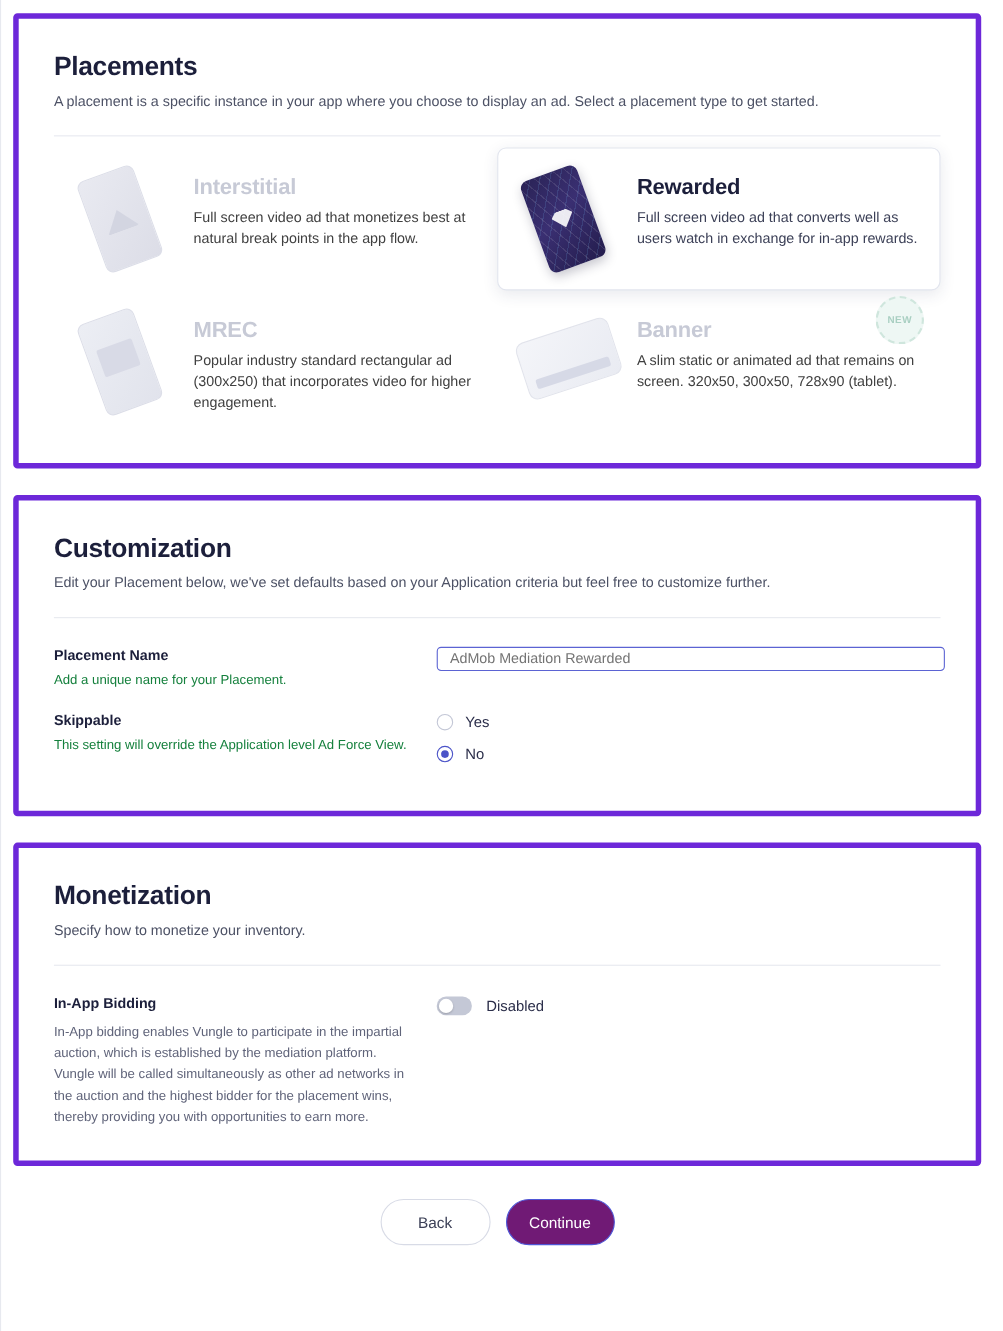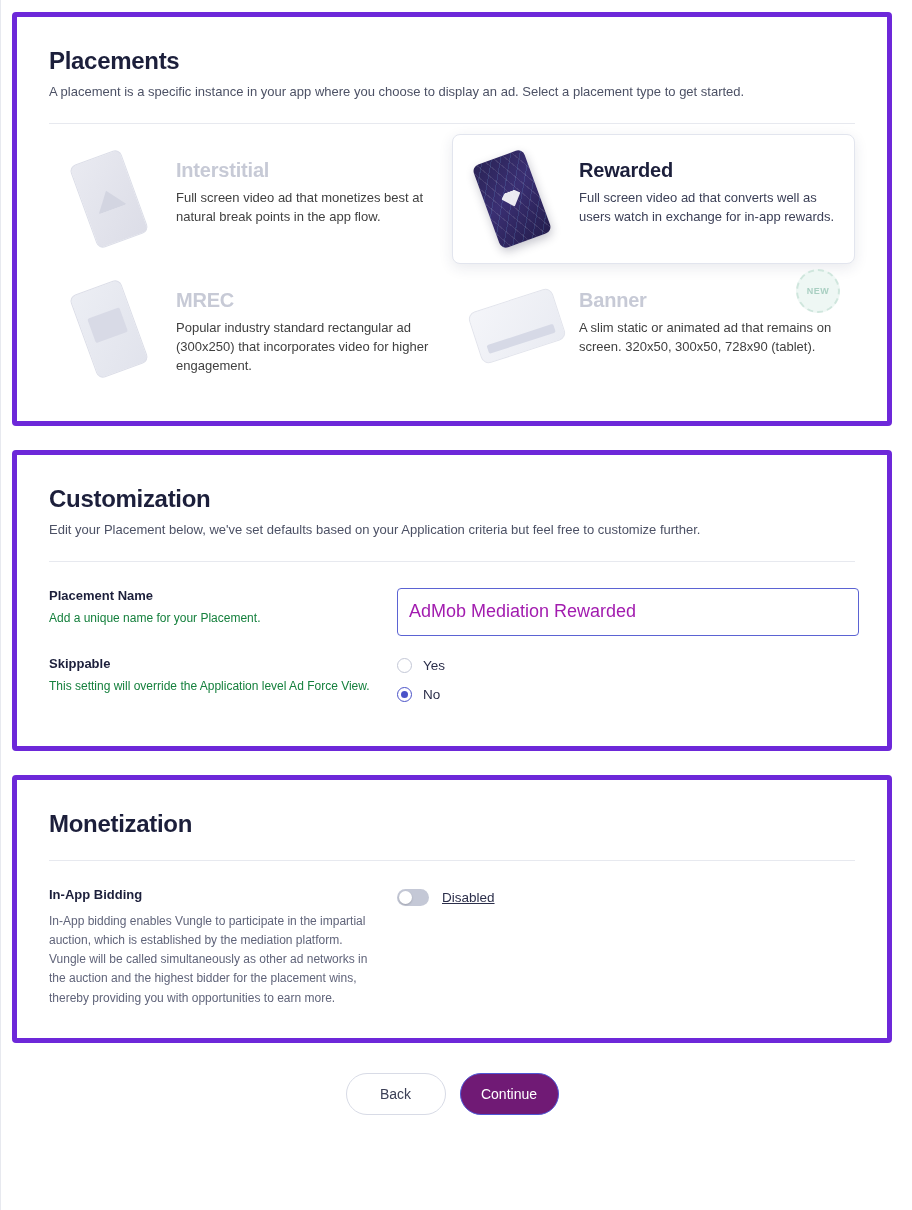--- a/index.html
+++ b/index.html
@@ -205,26 +205,26 @@
   }
   .form-field-col { flex: 1 1 auto; }
 
   .text-input-wrap {
     position: relative;
     width: 462px;
     max-width: 100%;
   }
   .text-input {
     width: 100%;
-    height: 48px;
+    height: 22px;
     border: 1px solid #5b63d3;
     border-radius: 4px;
     padding: 8px 30px 8px 11px;
-    font-size: 18px;
-    color: #a21caf;
+    font-size: 13px;
+    color: #737373;
     font-family: "Liberation Sans", sans-serif;
     outline: none;
     background: #fff;
   }
   .clear-x {
     position: absolute;
     right: 10px;
     top: 50%;
     transform: translateY(-50%);
     color: #9aa0b5;
@@ -268,21 +268,21 @@
     flex: 0 0 auto;
   }
   .toggle .knob {
     position: absolute;
     width: 13px; height: 13px;
     border-radius: 50%;
     background: #fff;
     top: 2px; left: 2px;
     box-shadow: 0 1px 2px rgba(0,0,0,.2);
   }
-  .toggle-label { font-size: 13.5px; color: #2b2e4a; text-decoration: underline; }
+  .toggle-label { font-size: 13.5px; color: #2b2e4a; }
 
   .mon-help {
     font-size: 12px;
     color: #60647a;
     line-height: 1.6;
     margin: 10px 0 0 0;
     max-width: 320px;
   }
 
   
@@ -415,20 +415,21 @@
             <span class="radio on"></span>
             <span class="radio-label">No</span>
           </div>
         </div>
       </div>
     </div>
   </section>
 
   <section class="card">
     <h2 class="card-title">Monetization</h2>
+    <p class="card-sub">Specify how to monetize your inventory.</p>
     <div class="divider"></div>
 
     <div class="form-row">
       <div class="form-label-col">
         <p class="form-label">In-App Bidding</p>
         <p class="mon-help">In-App bidding enables Vungle to participate in the impartial auction, which is established by the mediation platform. Vungle will be called simultaneously as other ad networks in the auction and the highest bidder for the placement wins, thereby providing you with opportunities to earn more.</p>
       </div>
       <div class="form-field-col">
         <div class="toggle-row">
           <span class="toggle">

